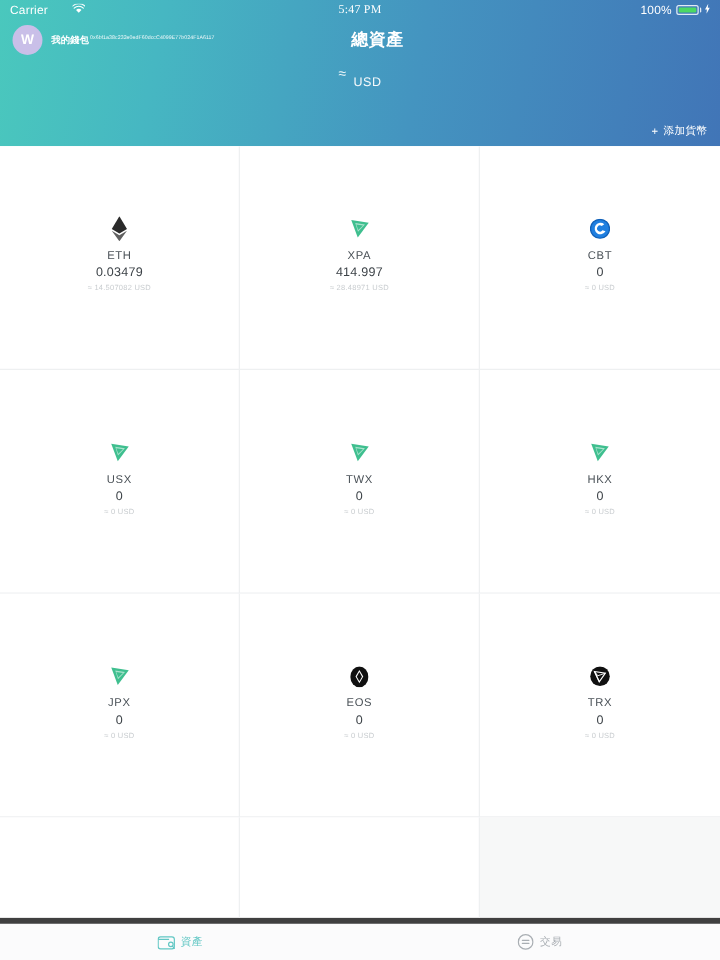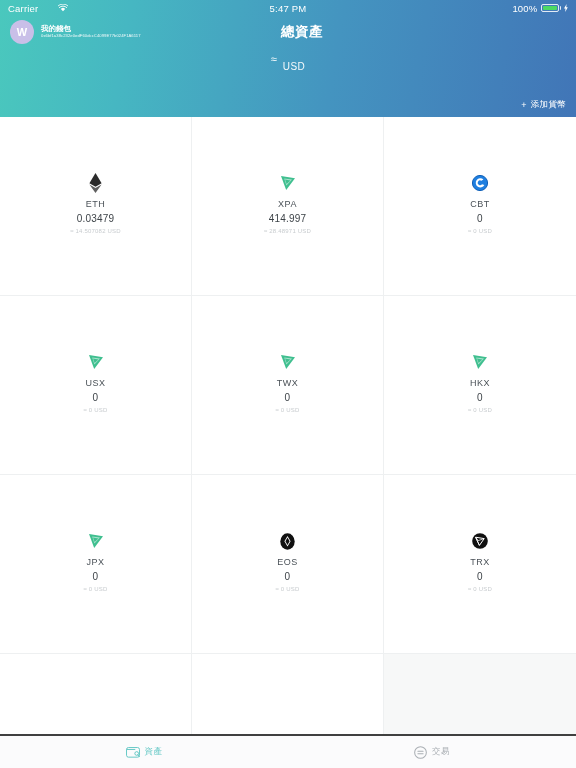--- a/index.html
+++ b/index.html
@@ -22,21 +22,21 @@
   }
   .statusbar {
     height:16px;
     display:flex; align-items:center;
     padding:0 8px;
     font-size:9.5px;
     letter-spacing:.2px;
     color:#ffffff;
   }
   .sb-left { display:flex; align-items:center; gap:20px; }
-  .sb-center { position:absolute; left:0; right:0; text-align:center; font-size:9.5px; pointer-events:none; }
+  .sb-center { position:absolute; left:0; right:0; text-align:center; font-size:9.5px; pointer-events:none;font-family:Liberation Serif, serif; }
   .sb-right { margin-left:auto; display:flex; gap:3px; position:relative; z-index:2; }
   .wifi-ico { display:inline-block; }
   .batt { display:flex; align-items:center; gap:1px; }
   .batt-body {
     width:18px; height:8px;
     border:1px solid rgba(255,255,255,.85);
     border-radius:2px; padding:1px;
     display:flex;
   }
   .batt-fill { background:#4cd964; width:100%; border-radius:1px; }
@@ -50,21 +50,21 @@
   }
   .wallet-chip { display:flex; align-items:center; gap:7px; }
   .avatar {
     width:24px; height:24px; border-radius:50%;
     background:#c9bfe8;
     color:#ffffff;
     font-size:11px; font-weight:600;
     display:flex; align-items:center; justify-content:center;
     flex:0 0 auto;
   }
-  .wallet-text { display:flex; flex-direction:column; justify-content:space-between; gap:1px; }
+  .wallet-text { display:flex; flex-direction:row; justify-content:space-between; gap:1px; }
   .wallet-name { font-size:7.5px; font-weight:700; line-height:1.15; color:#ffffff; }
   .wallet-addr {
     font-size:4.2px; line-height:1.15;
     color:rgba(255,255,255,.92);
     letter-spacing:.05px;
     max-width:190px;
     white-space:nowrap; overflow:hidden;
   }
   .hdr-title {
     position:absolute; left:0; right:0; text-align:center;
@@ -109,21 +109,21 @@
   .coin-icon { width:17px; height:17px; margin-bottom:6px; display:flex; align-items:center; justify-content:center; }
   .coin-icon svg { display:block; }
   .coin-sym { font-size:9px; color:#4a5157; letter-spacing:.5px; line-height:1.5; }
   .coin-bal { font-size:10px; color:#3d4348; letter-spacing:.2px; line-height:1.6; }
   .coin-usd { font-size:6px; color:#c8cccf; letter-spacing:.2px; line-height:1.6; }
 
   
   .tabbar {
     flex:0 0 auto;
     height:34px;
-    border-top:2px solid #404040;
+    border-top:5px solid #404040;
     background:#fbfbfc;
     display:flex;
   }
   .tab {
     flex:1; display:flex; align-items:center; justify-content:center; gap:5px;
     font-size:8.5px; color:#a9aeb3; letter-spacing:.4px;
   }
   .tab.active { color:#62c7c4; }
   .tab svg { display:block; }
 </style>

